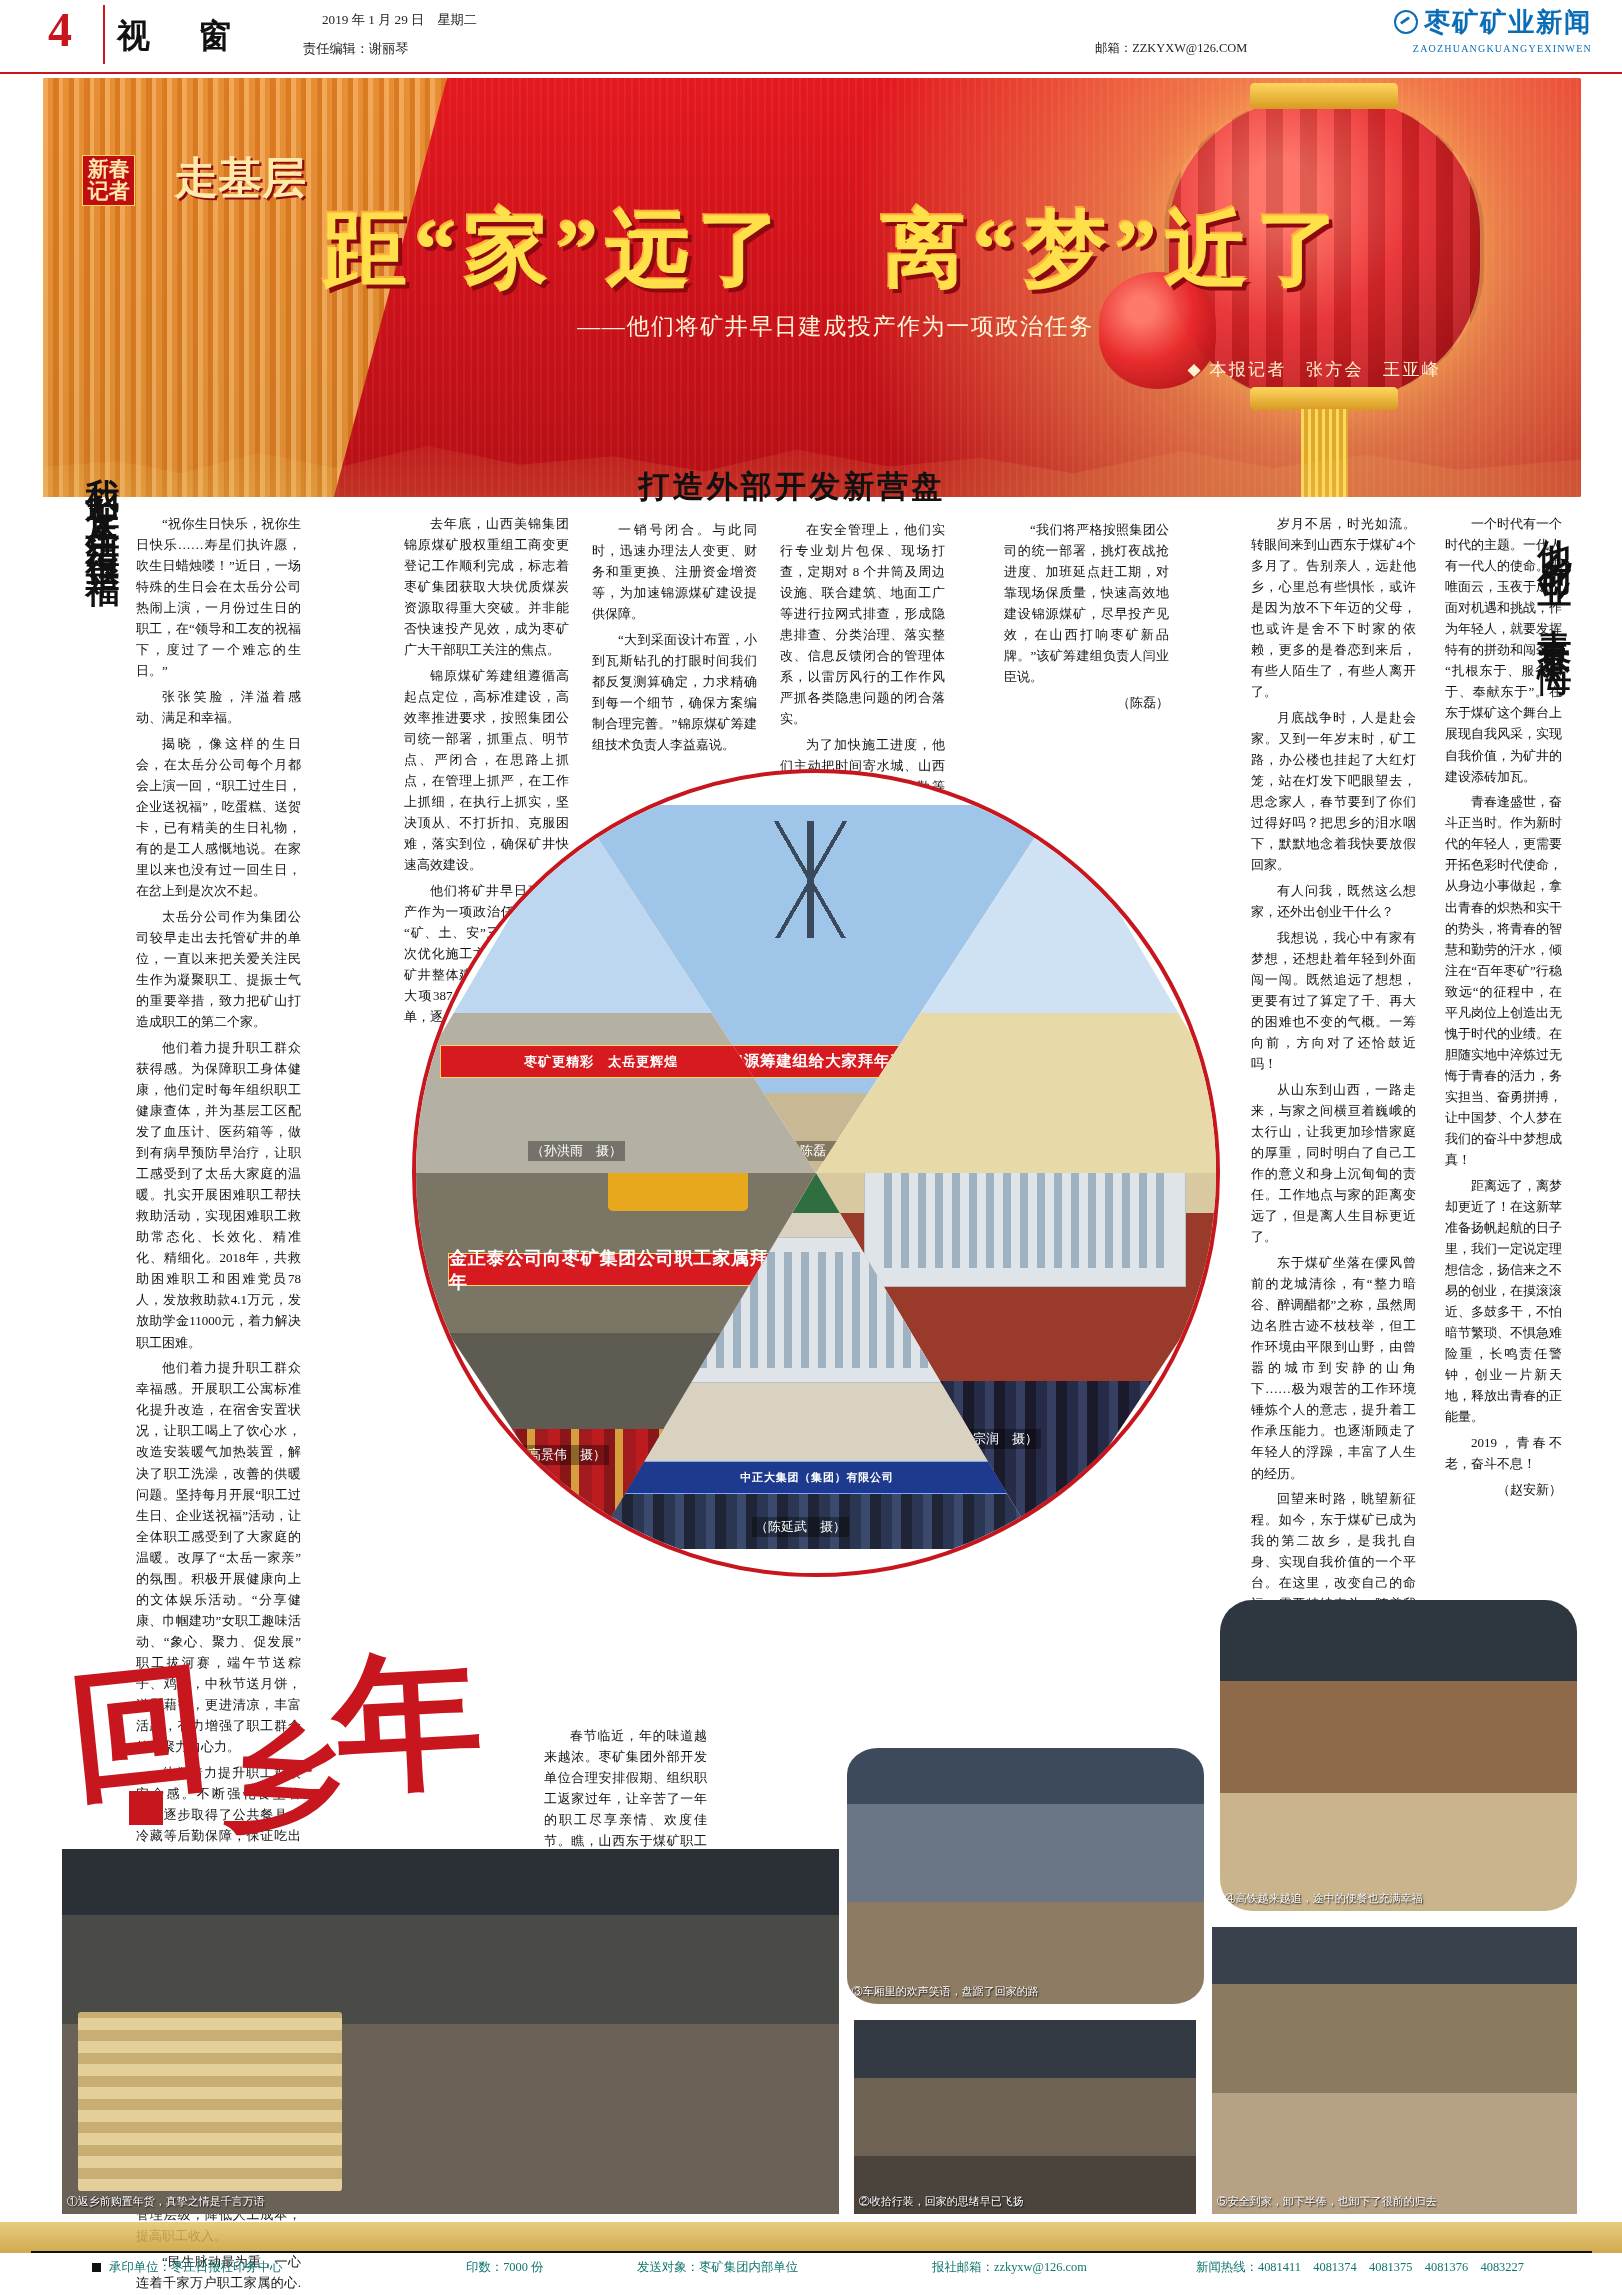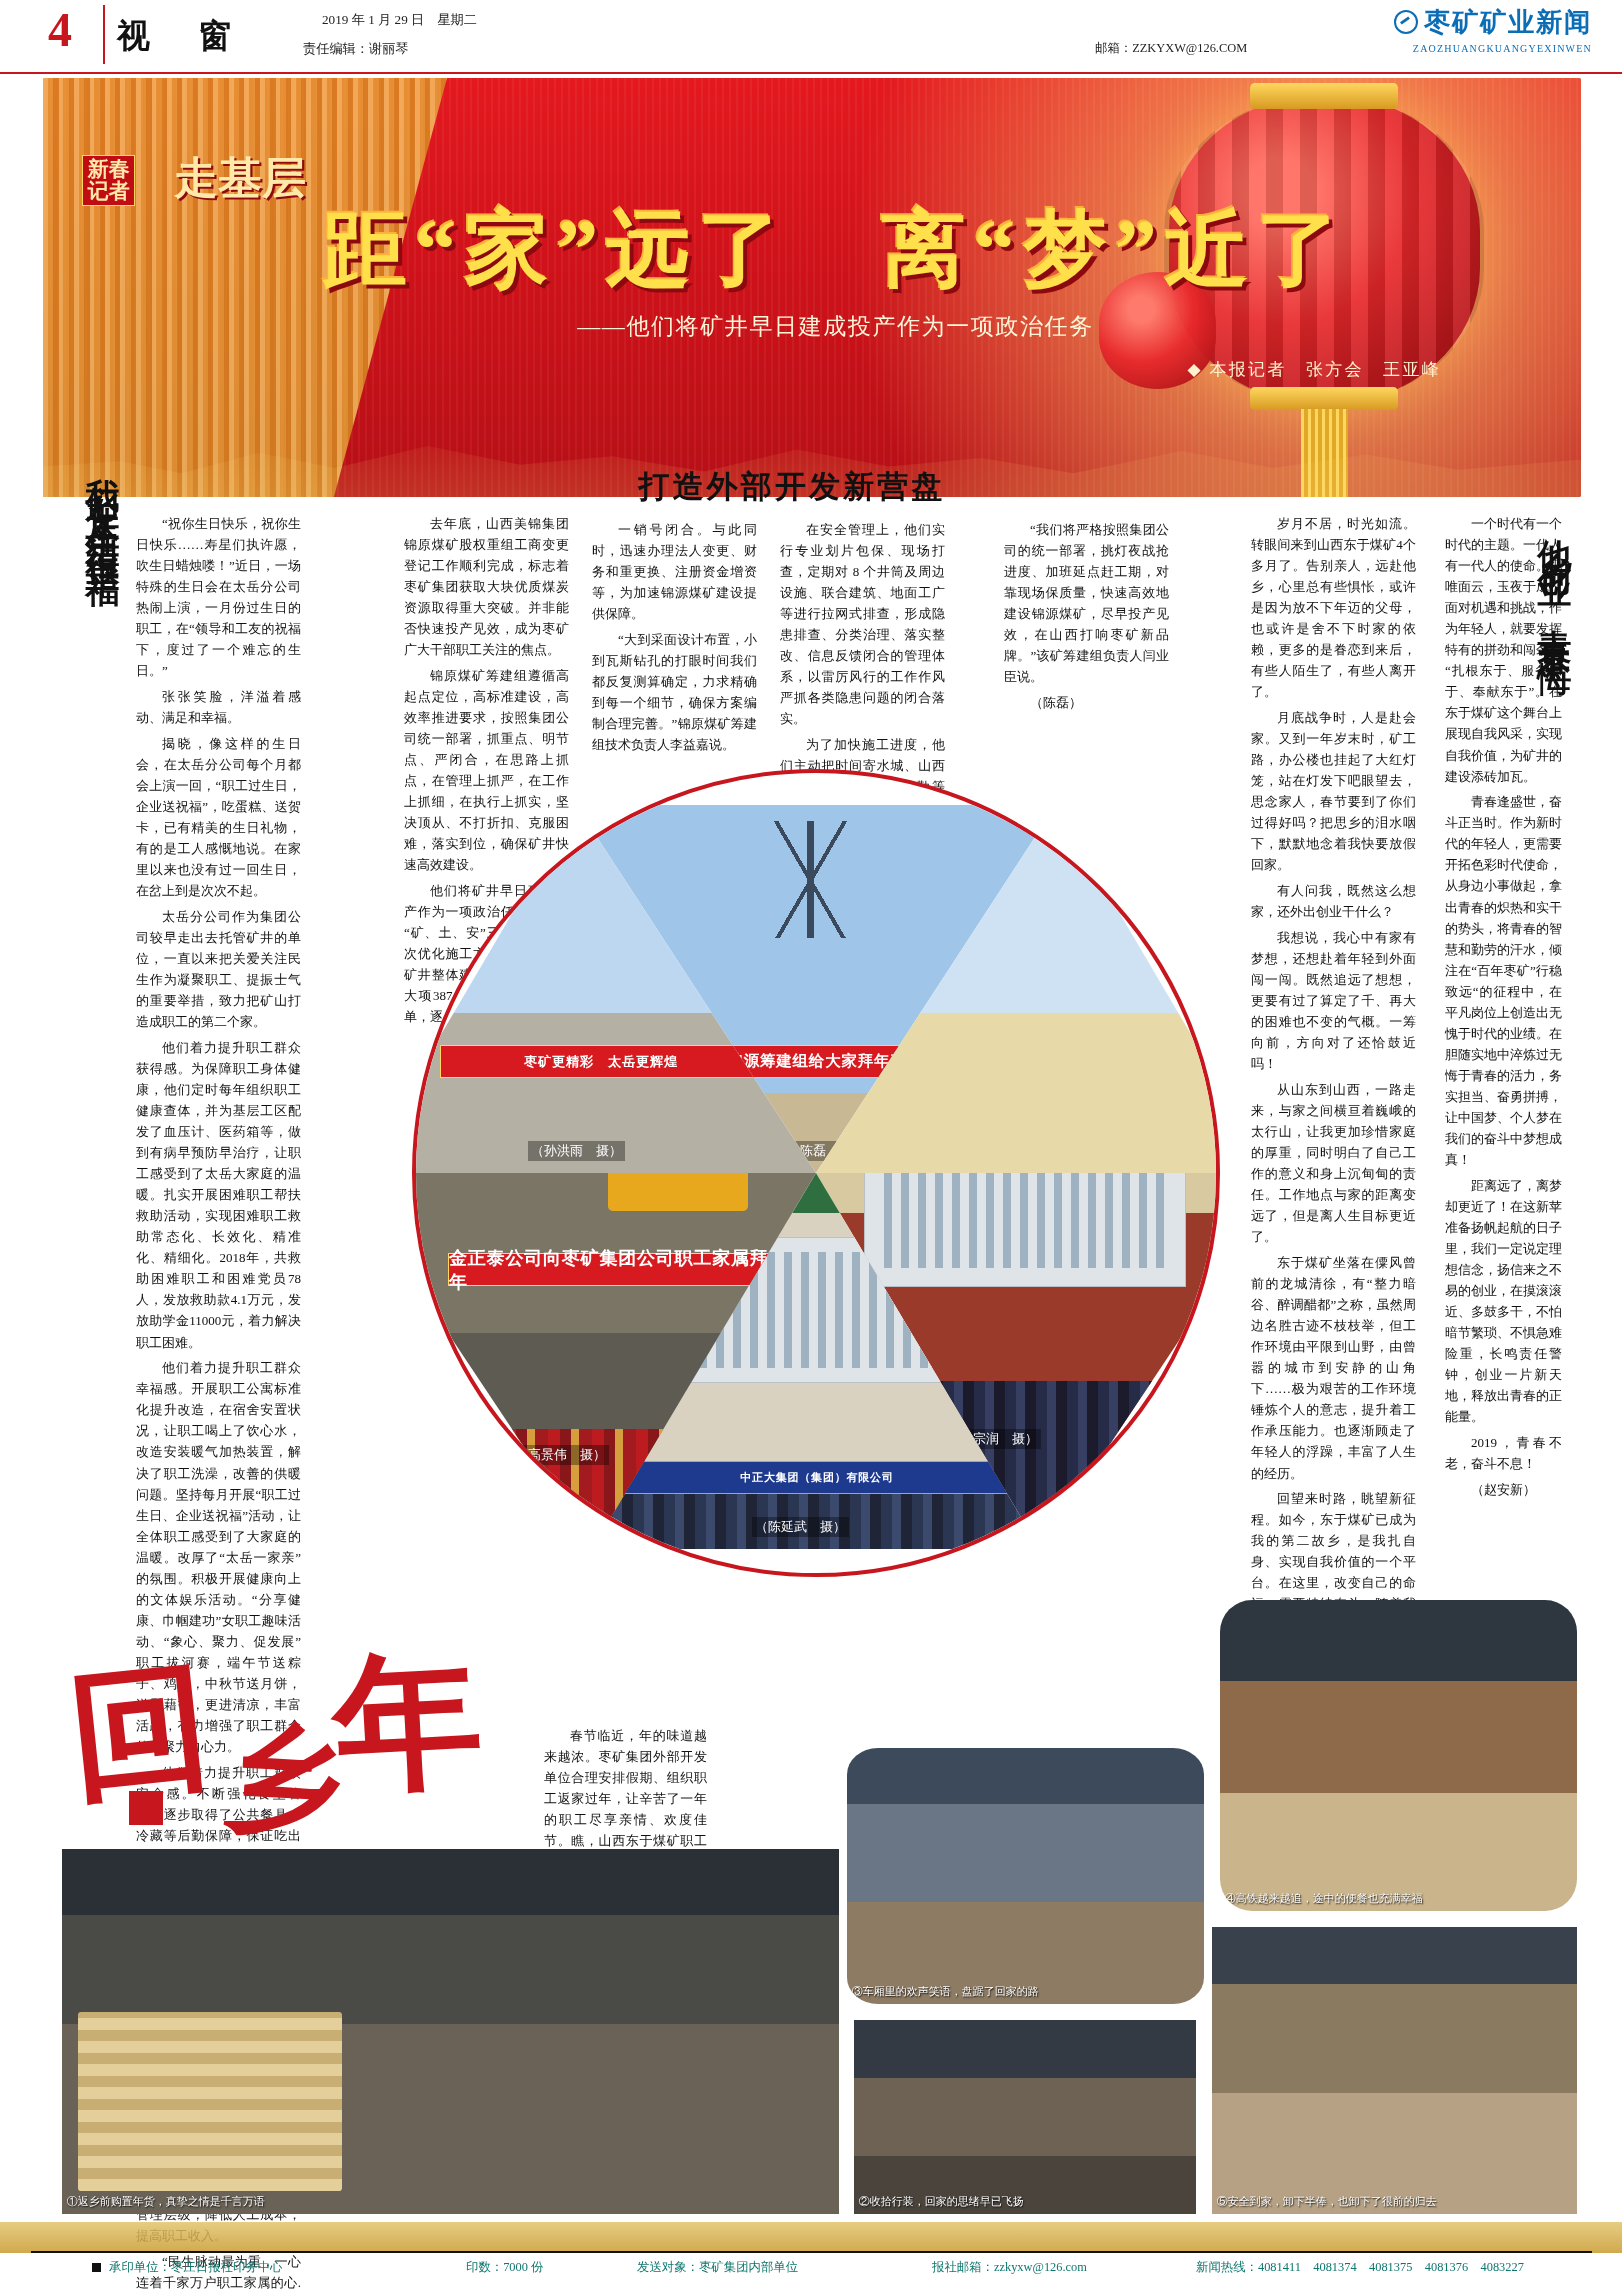--- a/index.html
+++ b/index.html
@@ -77,21 +77,21 @@
   .vtitle{position:absolute;left:48px;top:451px;width:75px;
     writing-mode:vertical-rl;text-orientation:upright;
     font-size:34px;font-weight:bold;letter-spacing:9.3px;line-height:1.25;}
   .vtitle-right{position:absolute;right:48px;top:513px;width:75px;
     writing-mode:vertical-rl;text-orientation:upright;
     font-size:34px;font-weight:bold;letter-spacing:11px;line-height:1.25;}
 
   
   .col{position:absolute;font-size:13px;line-height:1.62;text-align:justify;color:#111;}
   .col p{margin:0 0 4.7px 0;text-indent:2em;}
-  .sign{text-indent:0;margin-top:4.7px;}
+  .sign{text-align:right;text-indent:0;margin-top:4.7px;}
 
   .c1{left:136px;top:513px;width:165px;height:979px;}
   .c2{left:404px;top:513px;width:165px;height:256px;}
   .c3{left:592px;top:519px;width:165px;height:249px;}
   .c4{left:780px;top:519px;width:165px;height:249px;}
   .c5{left:968px;top:519px;width:165px;height:249px;margin-left:36px;}
   .c6{left:1251px;top:513px;width:165px;height:994px;}
   .c7{left:1445px;top:513px;width:117px;height:994px;}
 
   

